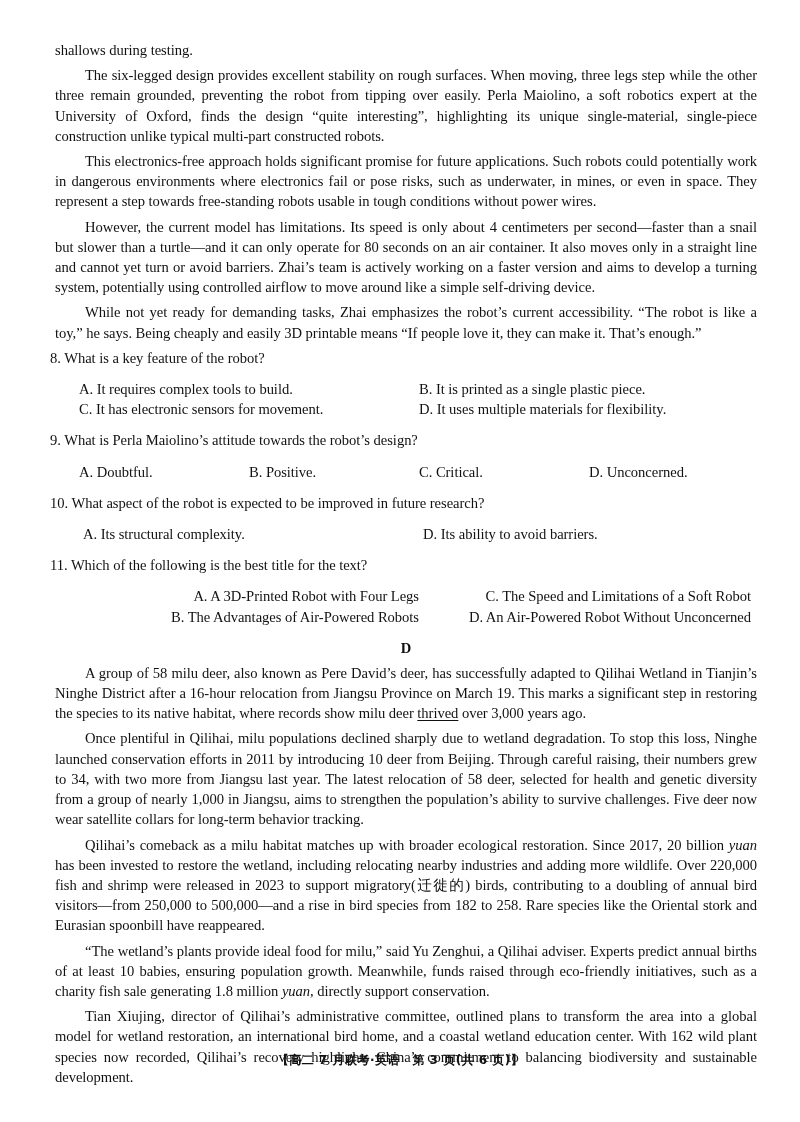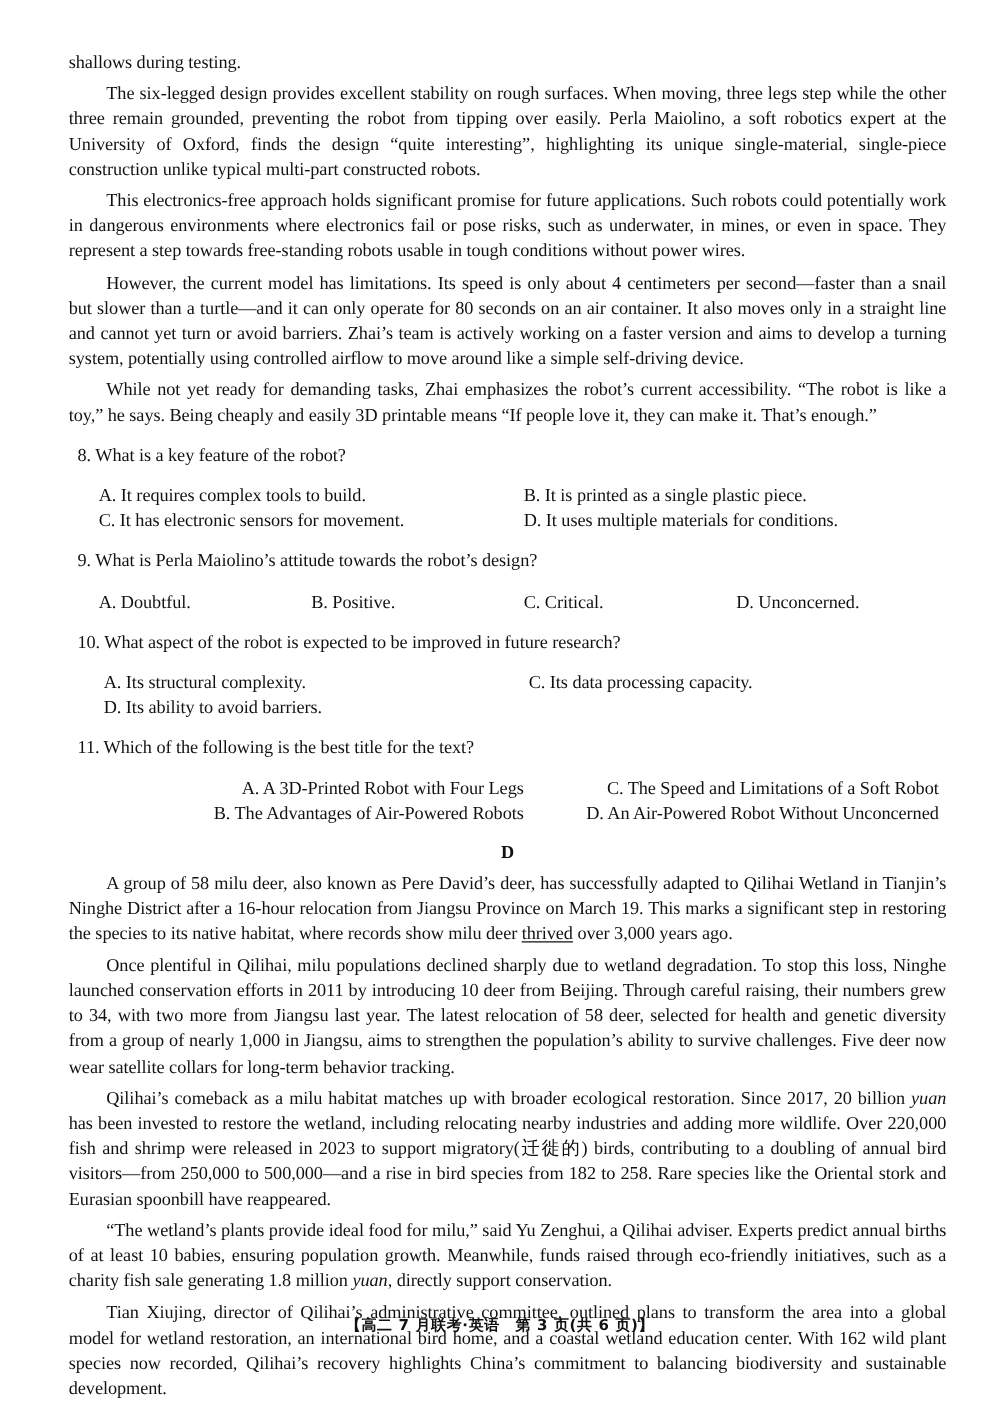--- a/index.html
+++ b/index.html
@@ -8,21 +8,21 @@
     font-family: "Liberation Serif", "DejaVu Serif", serif;
     color: #111111;
   }
   .page {
     position: absolute; left: 50px; top: 35px; width: 712px;
     font-size: 14.6px; line-height: 20.2px; letter-spacing: -0.05px;
   }
   .p { margin: 5px; text-align: justify; }
   .p.indent { text-indent: 30px; }
   .p.first { text-indent: 0; }
-  .q-stem { margin: 12px; }
+  .q-stem { margin: 0; }
   .opts { display: grid; margin: 11px; padding-left: 18px; }
   .opts.two { grid-template-columns: 340px 1fr; }
   .opts.four { grid-template-columns: 170px 170px 170px 1fr; padding-left: 18px; }
   .opts.two.deep { padding-left: 22px; }
   .opt { white-space: nowrap; }
   .section-letter {
     text-align: center; font-weight: bold; margin: 0; line-height: 20px;
   }
   .ul { text-decoration: underline; text-underline-offset: 2px; }
   em { font-style: italic; }
@@ -42,39 +42,38 @@
   <p class="p indent">This electronics-free approach holds significant promise for future applications. Such robots could potentially work in dangerous environments where electronics fail or pose risks, such as underwater, in mines, or even in space. They represent a step towards free-standing robots usable in tough conditions without power wires.</p>
   <p class="p indent">However, the current model has limitations. Its speed is only about 4 centimeters per second—faster than a snail but slower than a turtle—and it can only operate for 80 seconds on an air container. It also moves only in a straight line and cannot yet turn or avoid barriers. Zhai’s team is actively working on a faster version and aims to develop a turning system, potentially using controlled airflow to move around like a simple self-driving device.</p>
   <p class="p indent">While not yet ready for demanding tasks, Zhai emphasizes the robot’s current accessibility. “The robot is like a toy,” he says. Being cheaply and easily 3D printable means “If people love it, they can make it. That’s enough.”</p>
 
   <div>
     <p class="q-stem">8. What is a key feature of the robot?</p>
     <div class="opts two">
       <span class="opt">A. It requires complex tools to build.</span>
       <span class="opt">B. It is printed as a single plastic piece.</span>
       <span class="opt">C. It has electronic sensors for movement.</span>
-      <span class="opt">D. It uses multiple materials for conditions.</span>
+      <span class="opt">D. It uses multiple materials for flexibility.</span>
     </div>
   </div>
 
   <div>
     <p class="q-stem">9. What is Perla Maiolino’s attitude towards the robot’s design?</p>
     <div class="opts four">
       <span class="opt">A. Doubtful.</span>
       <span class="opt">B. Positive.</span>
       <span class="opt">C. Critical.</span>
       <span class="opt">D. Unconcerned.</span>
     </div>
   </div>
 
   <div>
     <p class="q-stem">10. What aspect of the robot is expected to be improved in future research?</p>
     <div class="opts two deep">
       <span class="opt">A. Its structural complexity.</span>
-      <span class="opt">C. Its data processing capacity.</span>
       <span class="opt">D. Its ability to avoid barriers.</span>
     </div>
   </div>
 
   <div>
     <p class="q-stem">11. Which of the following is the best title for the text?</p>
     <div class="opts two deep" style="grid-template-columns: 336px 1fr; text-align: right;">
       <span class="opt">A. A 3D-Printed Robot with Four Legs</span>
       <span class="opt">C. The Speed and Limitations of a Soft Robot</span>
       <span class="opt">B. The Advantages of Air-Powered Robots</span>

